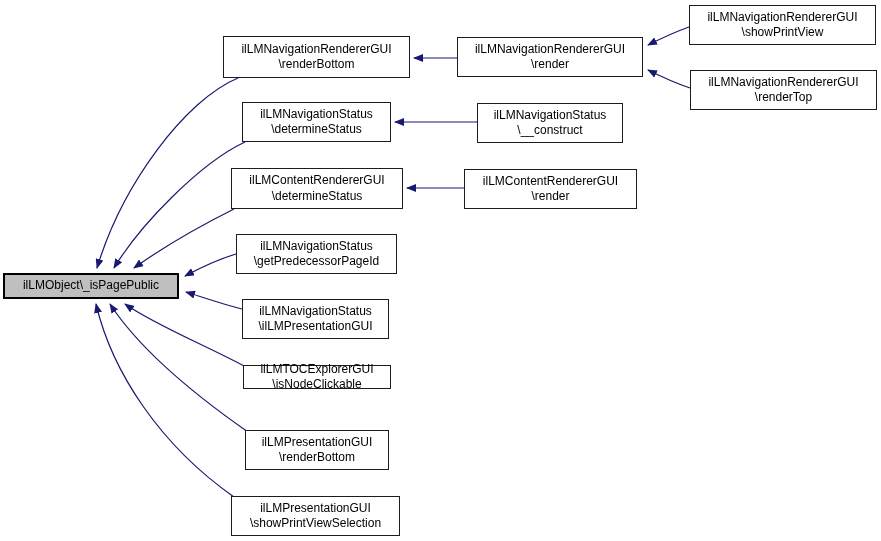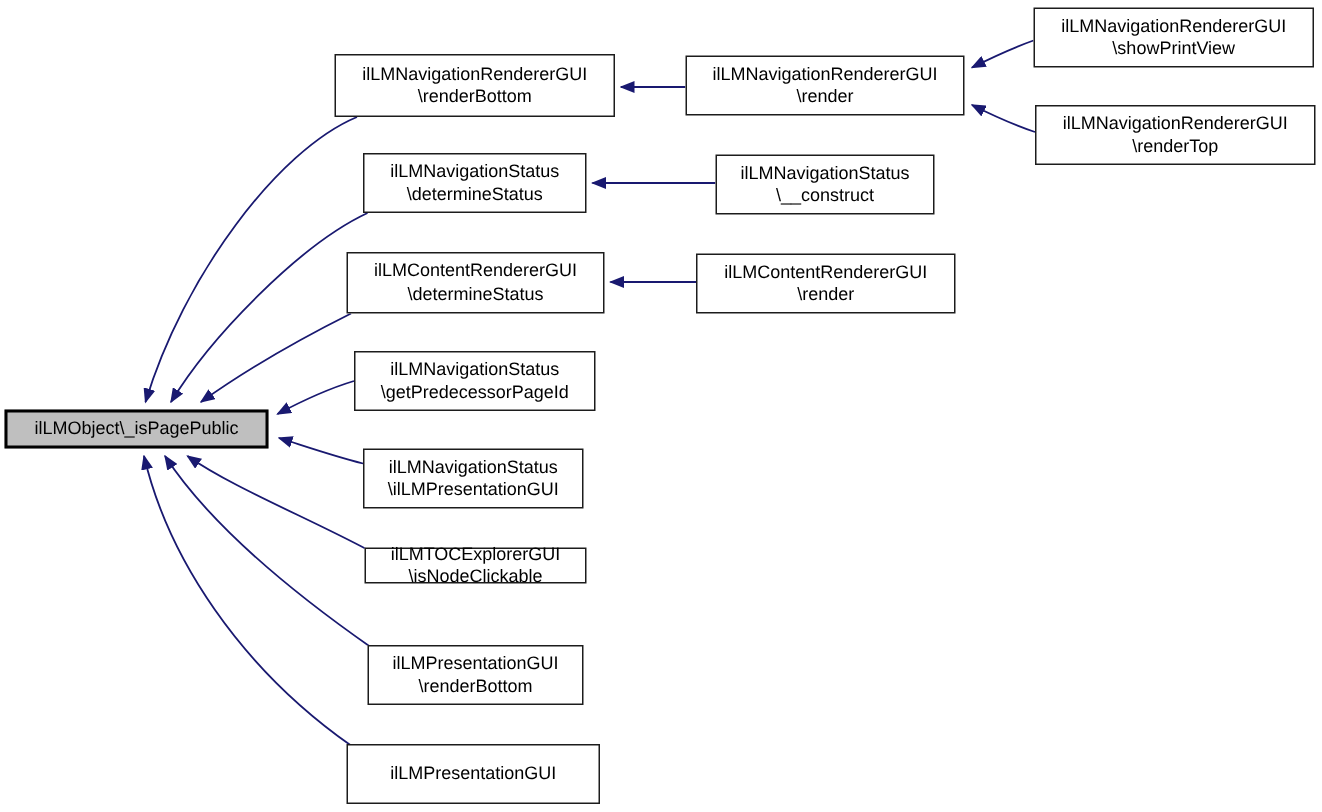--- a/index.html
+++ b/index.html
@@ -99,20 +99,21 @@
     <div class="node" style="left: 243px; top: 365px; width: 148px; height: 24px;">
       <span>ilLMTOCExplorerGUI</span>
       <span>\isNodeClickable</span>
     </div>
     <div class="node" style="left: 245px; top: 430px; width: 144px; height: 40px;">
       <span>ilLMPresentationGUI</span>
       <span>\renderBottom</span>
     </div>
     <div class="node" style="left: 231px; top: 496px; width: 169px; height: 40px;">
       <span>ilLMPresentationGUI</span>
+      <span>\showPrintViewSelection</span>
     </div>
     <div class="node" style="left: 457px; top: 37px; width: 186px; height: 40px;">
       <span>ilLMNavigationRendererGUI</span>
       <span>\render</span>
     </div>
     <div class="node" style="left: 477px; top: 103px; width: 146px; height: 40px;">
       <span>ilLMNavigationStatus</span>
       <span>\__construct</span>
     </div>
     <div class="node" style="left: 464px; top: 169px; width: 173px; height: 40px;">

